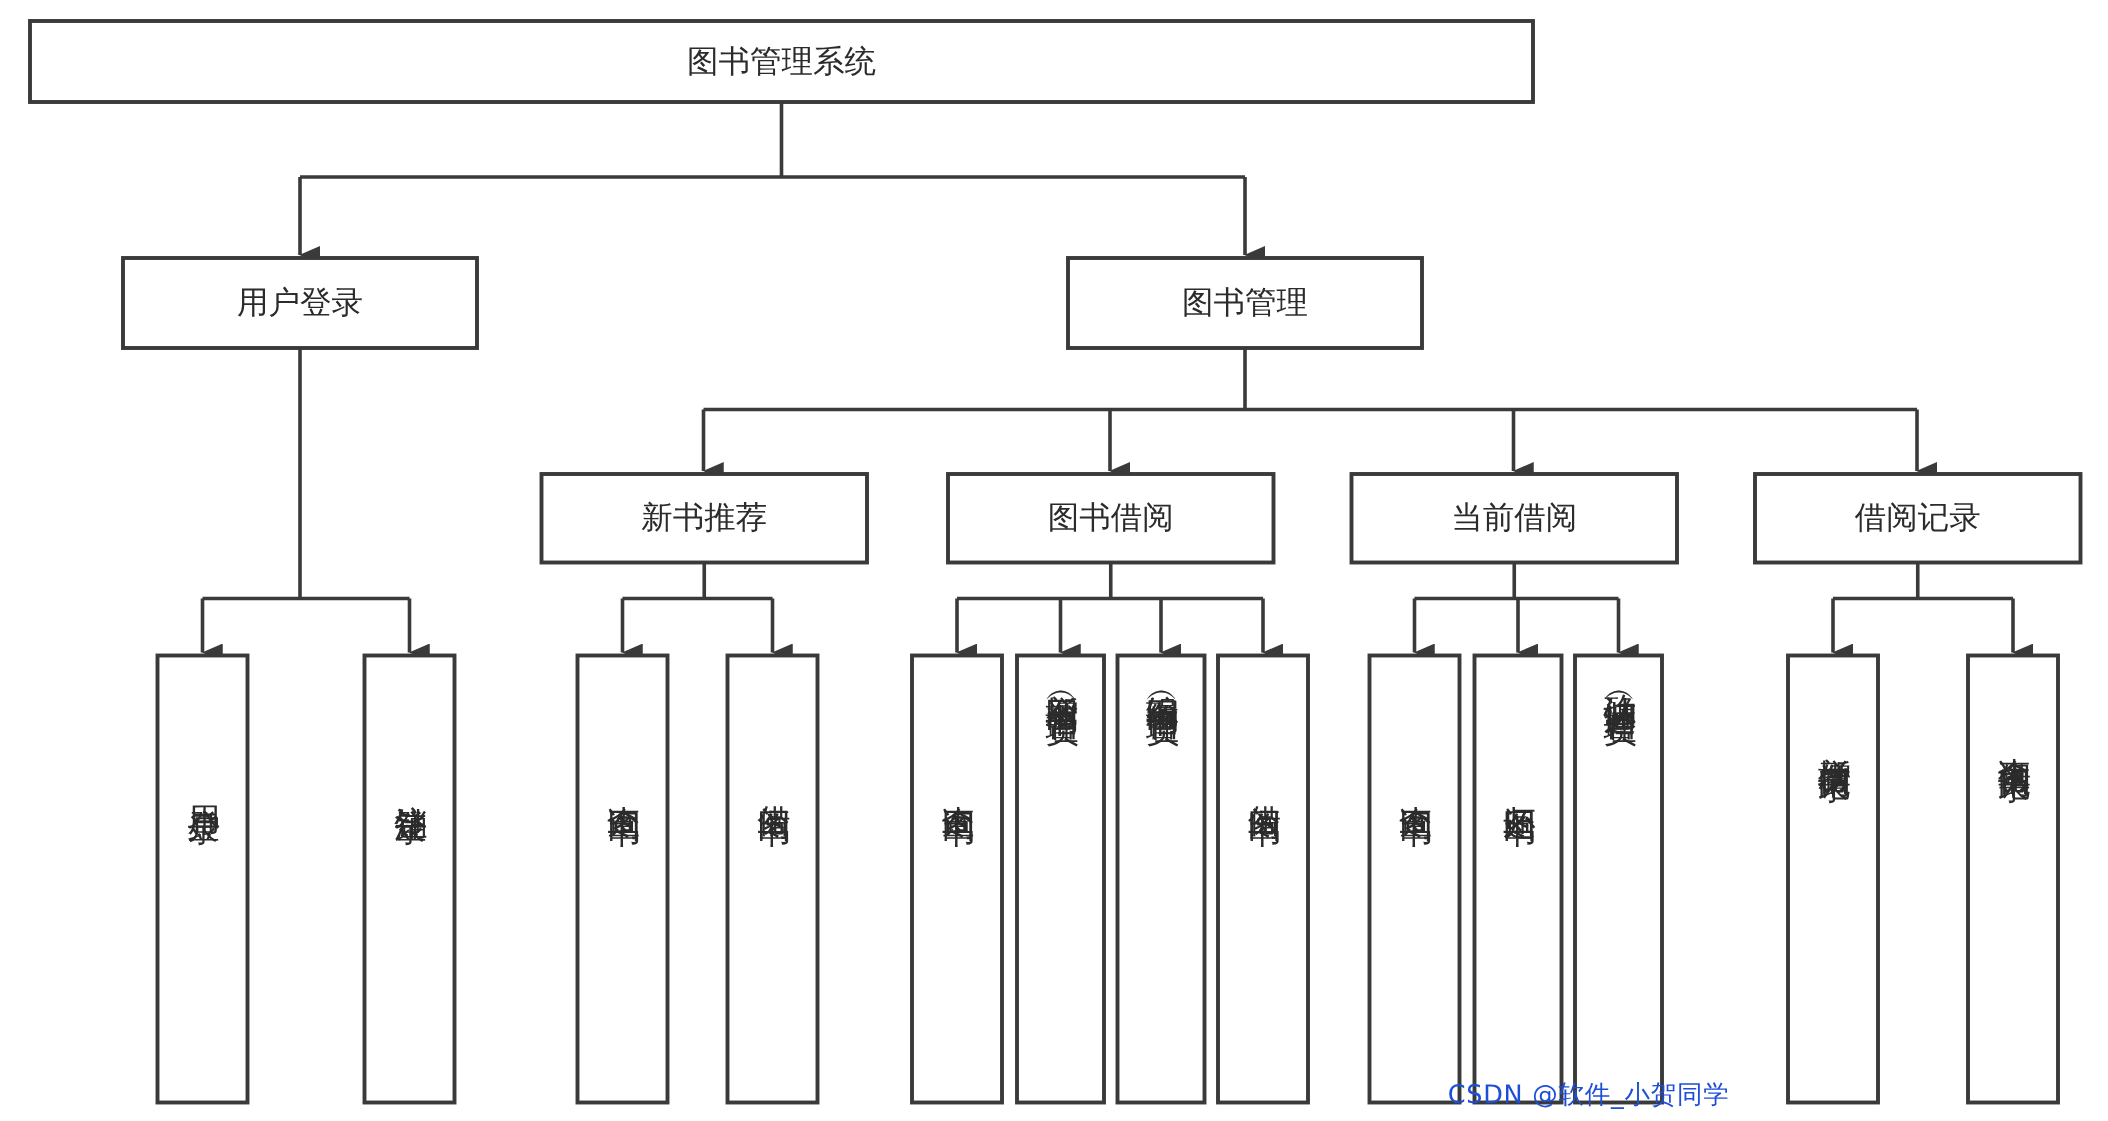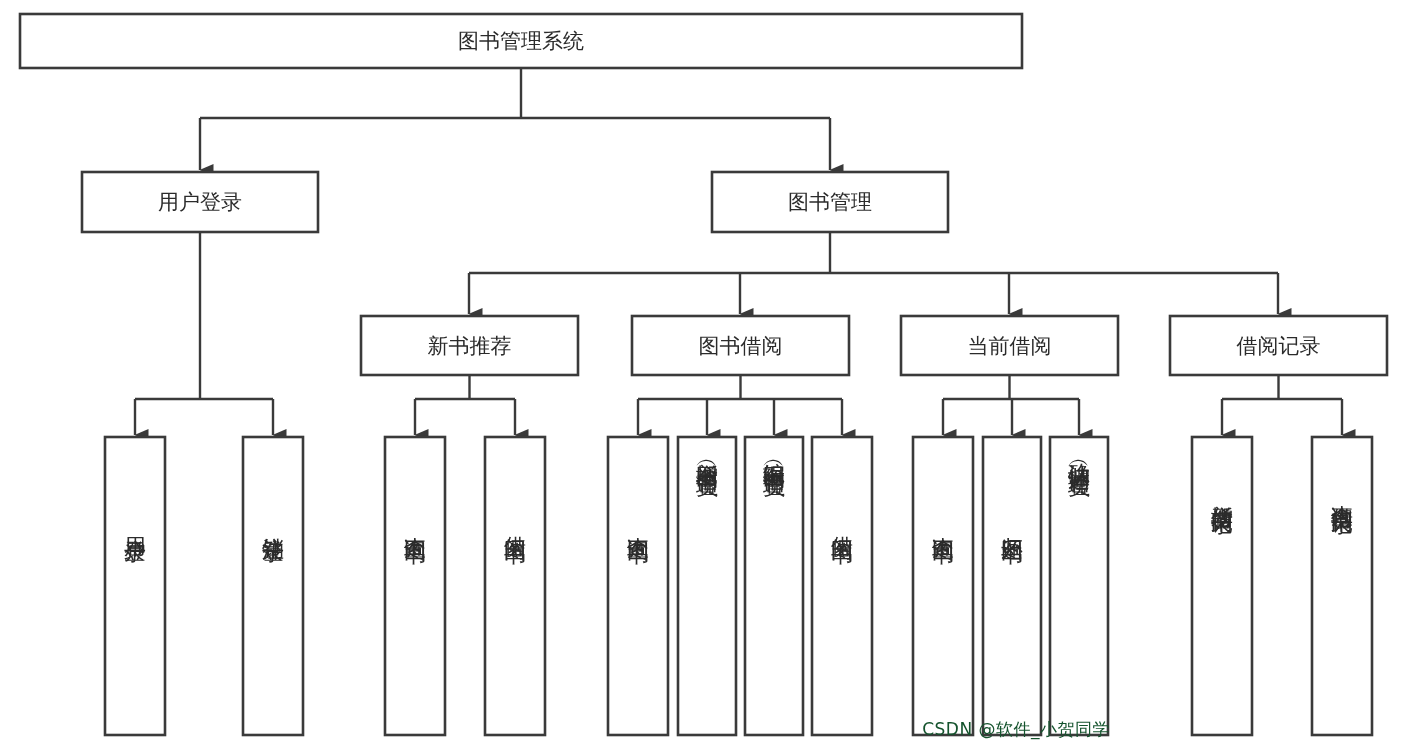--- a/index.html
+++ b/index.html
@@ -11,20 +11,21 @@
     width: 1405px;
     height: 747px;
     font-family: "DejaVu Sans", "Liberation Sans", sans-serif;
     overflow: hidden;
   }
   #diagram-root {
     position: relative;
     width: 1122px;
     height: 747px;
     background: #ffffff;
+    padding-left: 43px;
   }
   svg.diagram {
     position: absolute;
     left: 0;
     top: 0;
     width: 1405px;
     height: 747px;
     display: block;
   }
   .node-box {
@@ -69,21 +70,21 @@
     color: #2b2b2b;
     letter-spacing: 2px;
     white-space: nowrap;
   }
   .watermark {
     position: absolute;
     right: 12px;
     bottom: 6px;
     font-family: "DejaVu Sans", "Liberation Sans", sans-serif;
     font-size: 17px;
-    color: #14532d;
+    color: #1d4ed8;
     letter-spacing: 0.5px;
     white-space: nowrap;
   }
 </style>
 </head>
 <body>
 
 <div id="diagram-root">
 
   <svg class="diagram" viewBox="0 0 1405 747">

